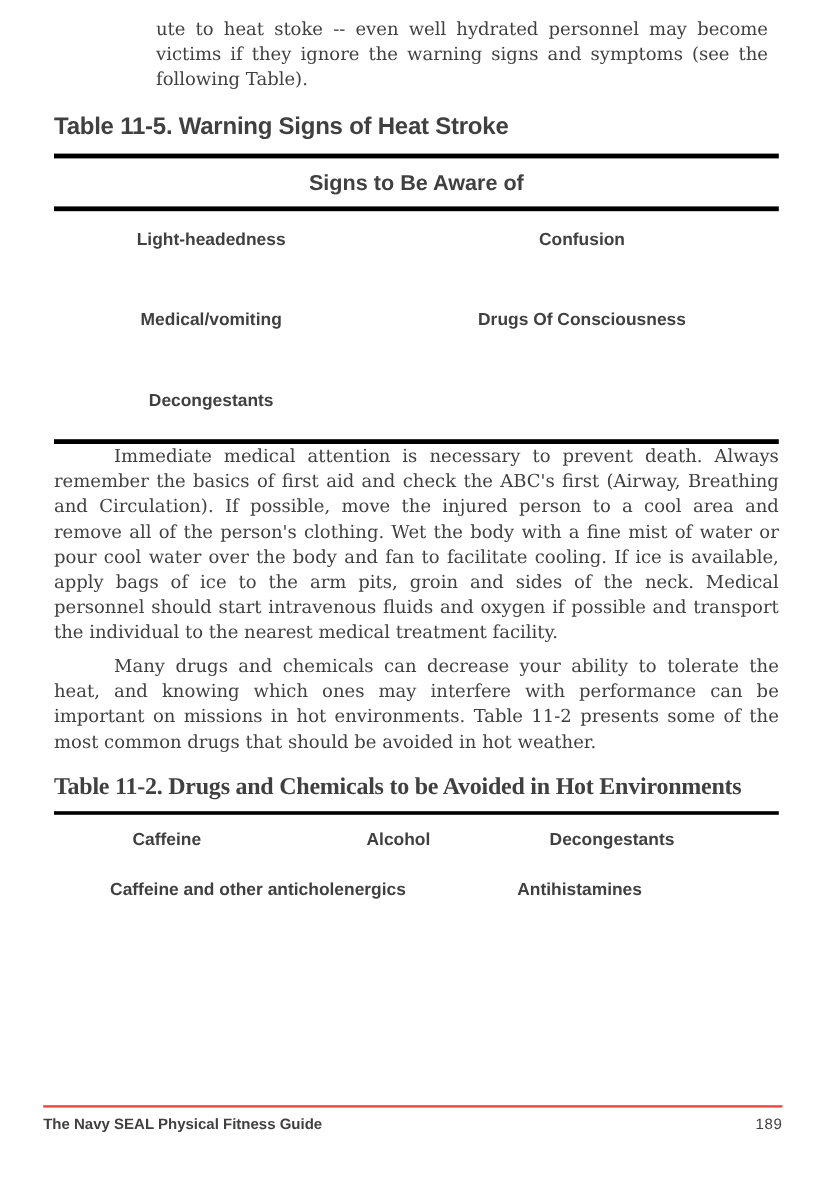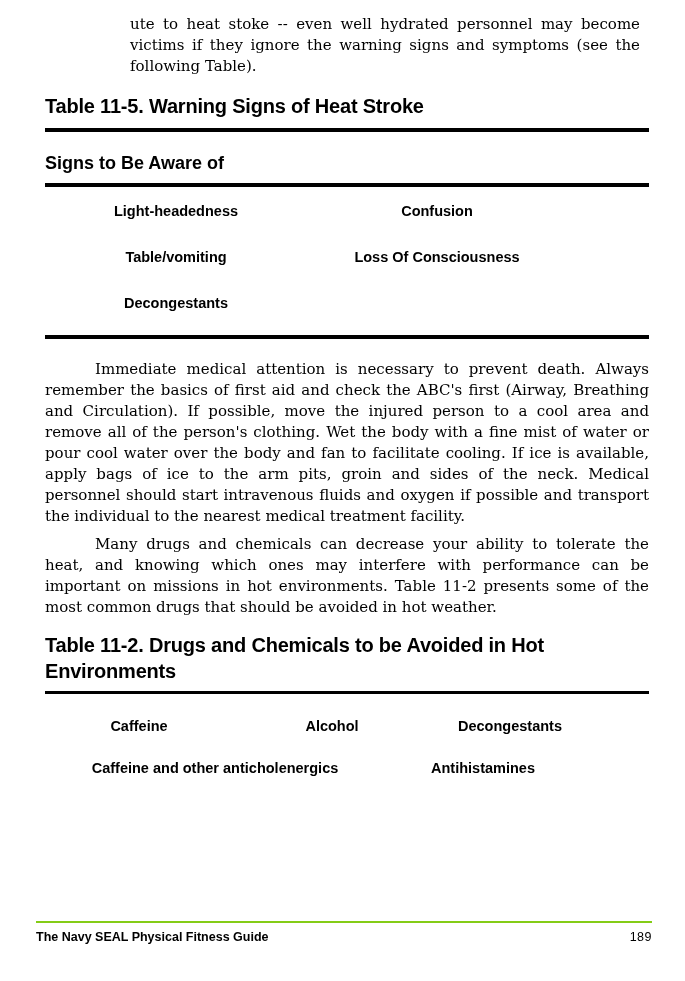--- a/index.html
+++ b/index.html
@@ -2,93 +2,94 @@
 <html><head>
 <meta charset="utf-8">
 <style>
   html, body { margin: 0; padding: 0; background: #e8e8e8; }
   .page {
     position: relative;
     width: 685px;
     height: 981px;
     margin: 0 auto;
     background: #ffffff;
-    color: #000000;
+    color: #404040;
     box-sizing: border-box;
     padding: 14px 36px 0 45px; 
     overflow: hidden;
     font-family: "DejaVu Serif", serif;
   }
 
   
   .intro {
     margin: 0 0 0 85px;
     width: 510px;
     font: 15px/21px "DejaVu Serif", serif;
     text-align: justify;
   }
   .body-para {
-    margin: 20px 0 0 0;
+    margin: 0 0 0 0;
     width: 604px;
     font: 15px/21px "DejaVu Serif", serif;
     text-align: justify;
     text-indent: 50px;
   }
   .body-para.second { margin-top: 7px; }
 
   
   .tbl-title {
     margin: 17px 0 0 0;
     font: bold 20px/25px "Liberation Sans", sans-serif;
     letter-spacing: -0.2px;
   }
-  .tbl-title.t2 { margin-top: 14px; line-height: 26px; }
+  .tbl-title.t2 { margin-top: 14px; line-height: 26px; font-family: Liberation Serif, serif; }
 
   
   .rule { height: 4px; background: #000; width: 604px; }
   .rule.r-top1   { margin-top: 9px; }
   .rule.r-top2   { margin-top: 7px; height: 3px; }
 
   
   .t1-header {
     width: 604px;
+    text-align: center;
     font: bold 18px/22px "Liberation Sans", sans-serif;
     padding: 9px 0;
-    margin-top: 11px;
   }
   .t1-grid {
     display: grid;
     grid-template-columns: 262px 260px;
     row-gap: 27px;
     padding: 15px 0 22px 0;
+    gap: 48px;
   }
   .t-cell {
     text-align: center;
     font: bold 14.5px/19px "Liberation Sans", sans-serif;
   }
 
   
   .t2-row1 {
     display: grid;
     grid-template-columns: 188px 198px 158px;
-    padding-top: 23px;
+    padding-top: 12px;
   }
   .t2-row2 {
     display: grid;
     grid-template-columns: 340px 196px;
     padding-top: 23px;
   }
 
   
   .footer {
     position: absolute;
     left: 36px;
     right: 33px;
     top: 921px;
-    border-top: 2px solid #84cc16;
+    border-top: 2px solid #ef4444;
     display: flex;
     justify-content: space-between;
     align-items: baseline;
     padding-top: 7px;
   }
   .footer-title { font: bold 12.5px/15px "Liberation Sans", sans-serif; }
   .footer-page  { font: 12.5px/15px "Liberation Sans", sans-serif; letter-spacing: 0.5px; }
 </style>
 </head>
 <body>
@@ -99,22 +100,22 @@
 
   <h1 class="tbl-title">Table 11-5. Warning Signs of Heat Stroke</h1>
 
   <div class="table">
     <div class="rule r-top1"></div>
     <div class="t1-header">Signs to Be Aware of</div>
     <div class="rule"></div>
     <div class="t1-grid">
       <div class="t-cell">Light-headedness</div>
       <div class="t-cell">Confusion</div>
-      <div class="t-cell">Table/vomiting</div>
-      <div class="t-cell">Loss Of Consciousness</div>
+      <div class="t-cell">Medical/vomiting</div>
+      <div class="t-cell">Drugs Of Consciousness</div>
       <div class="t-cell">Decongestants</div>
     </div>
     <div class="rule"></div>
   </div>
 
   <p class="body-para">Immediate medical attention is necessary to prevent death. Always remember the basics of first aid and check the ABC's first (Airway, Breathing and Circulation). If possible, move the injured person to a cool area and remove all of the person's clothing. Wet the body with a fine mist of water or pour cool water over the body and fan to facilitate cooling. If ice is available, apply bags of ice to the arm pits, groin and sides of the neck. Medical personnel should start intravenous fluids and oxygen if possible and transport the individual to the nearest medical treatment facility.</p>
 
   <p class="body-para second">Many drugs and chemicals can decrease your ability to tolerate the heat, and knowing which ones may interfere with performance can be important on missions in hot environments. Table 11-2 presents some of the most common drugs that should be avoided in hot weather.</p>
 
   <h1 class="tbl-title t2">Table 11-2. Drugs and Chemicals to be Avoided in Hot Environments</h1>

